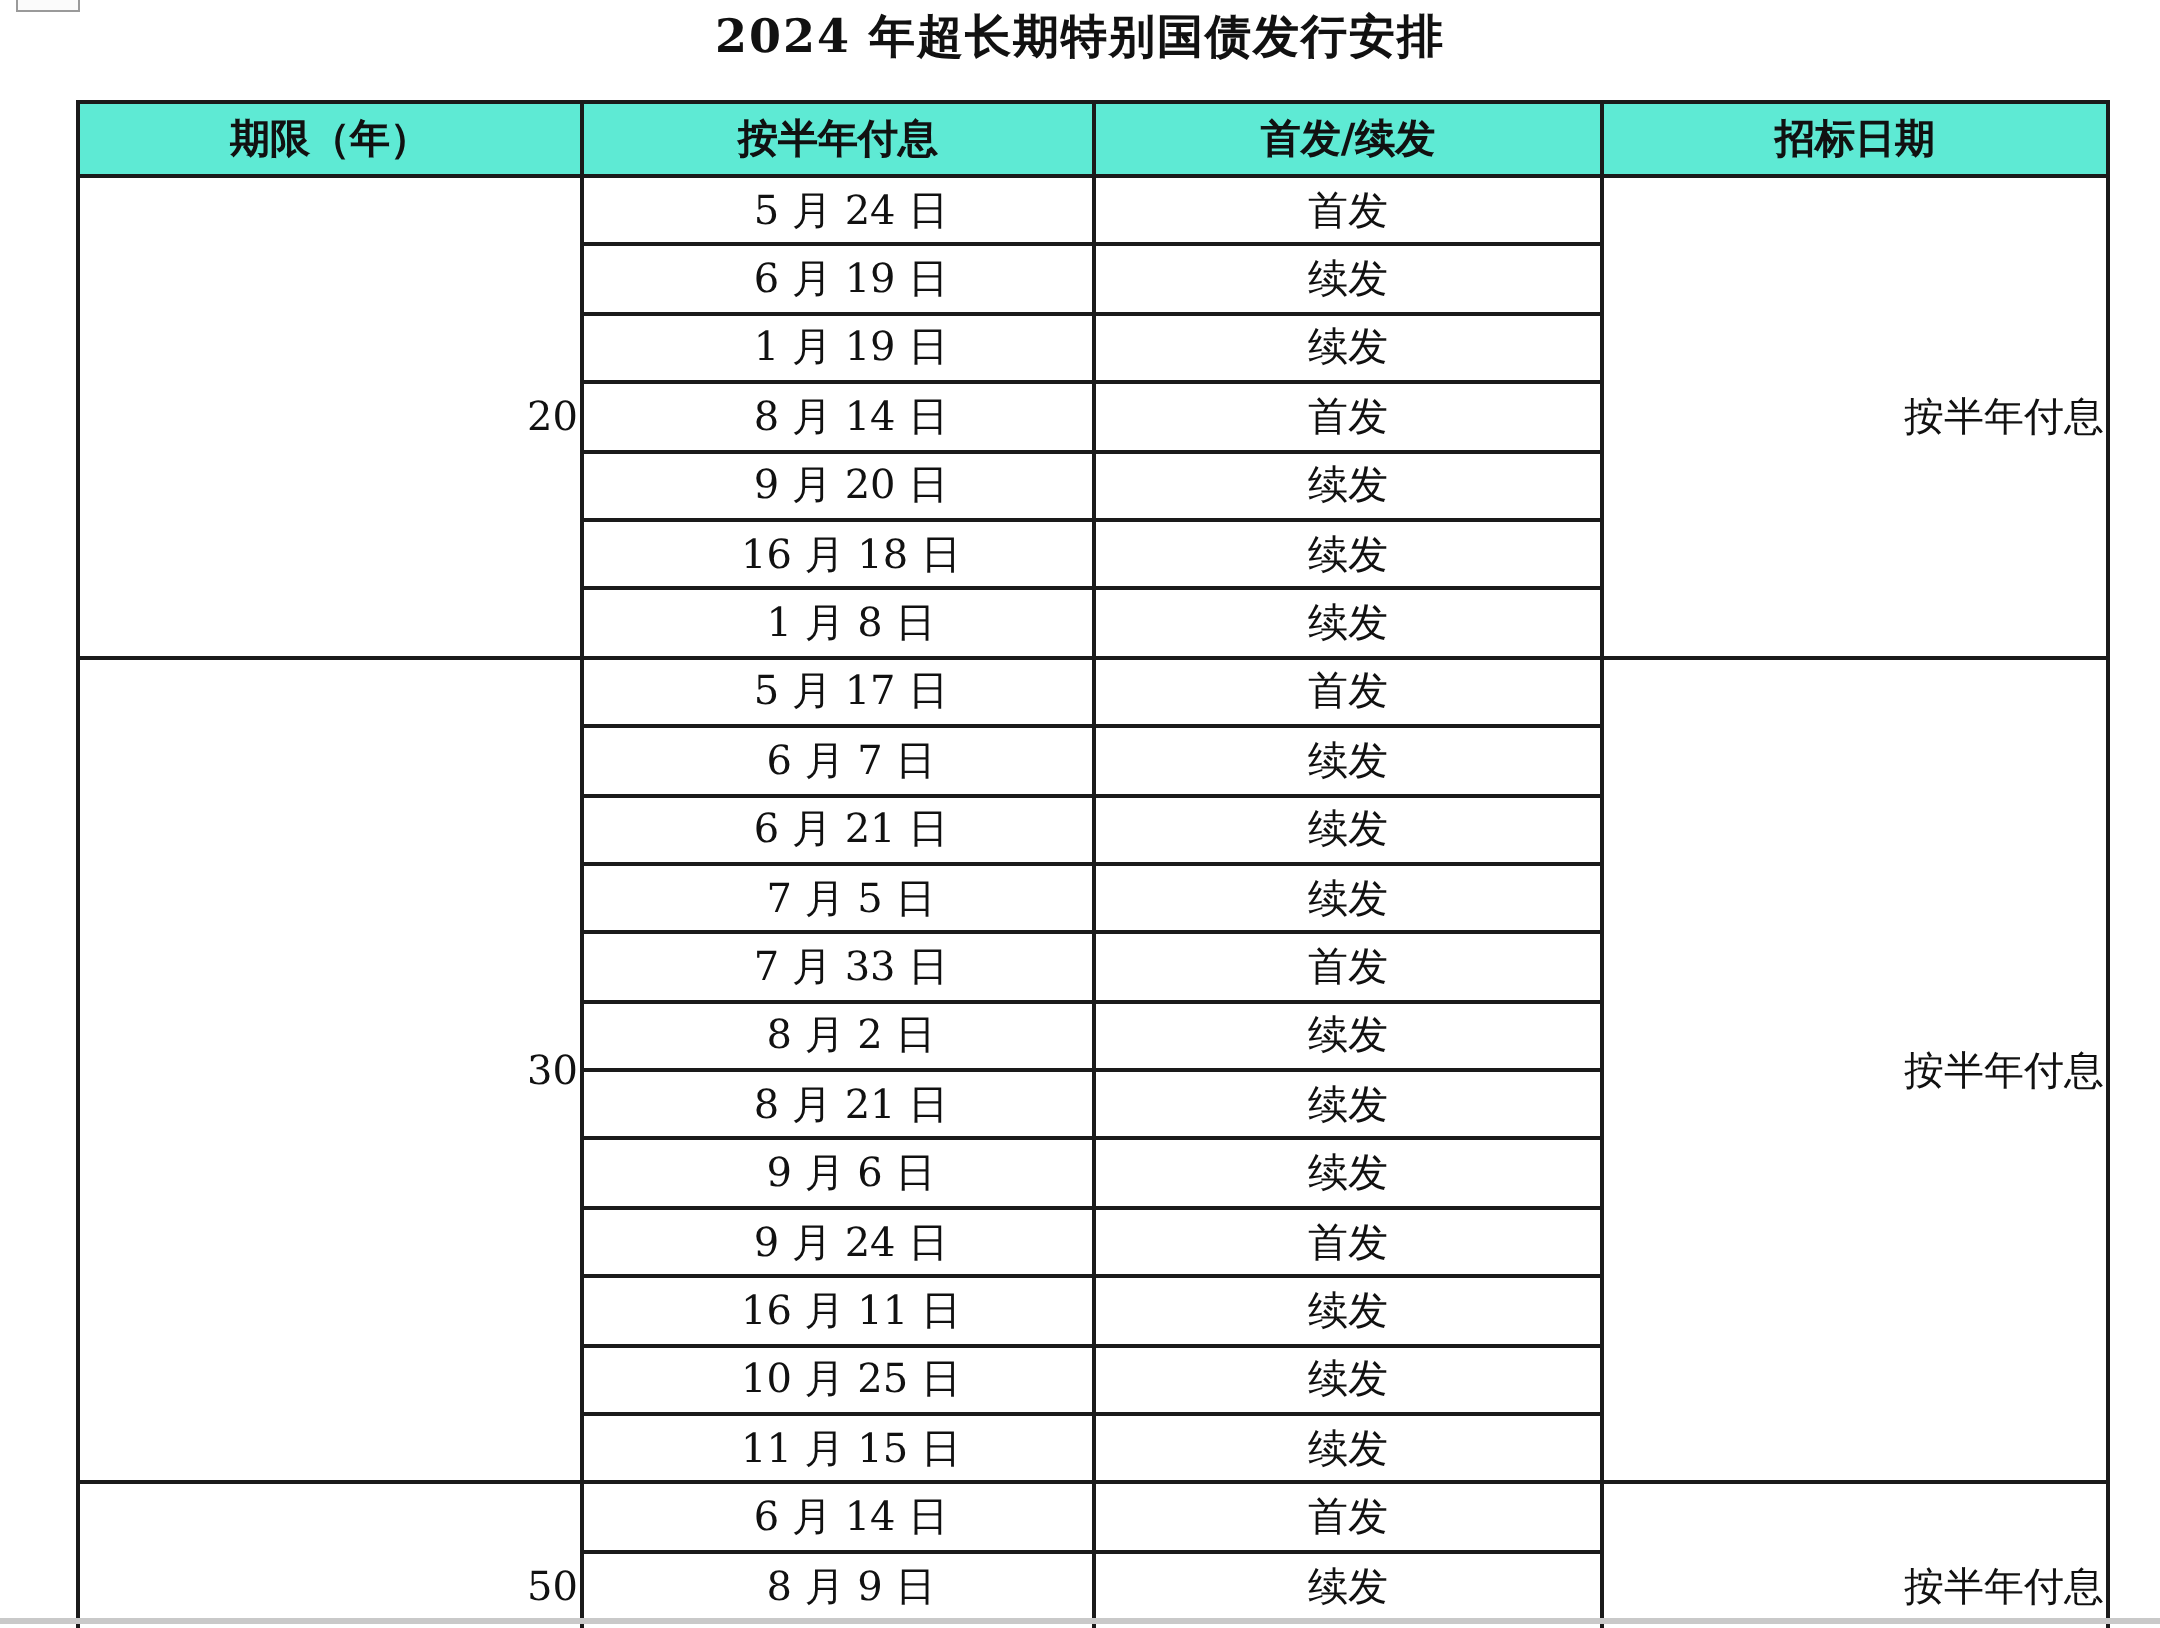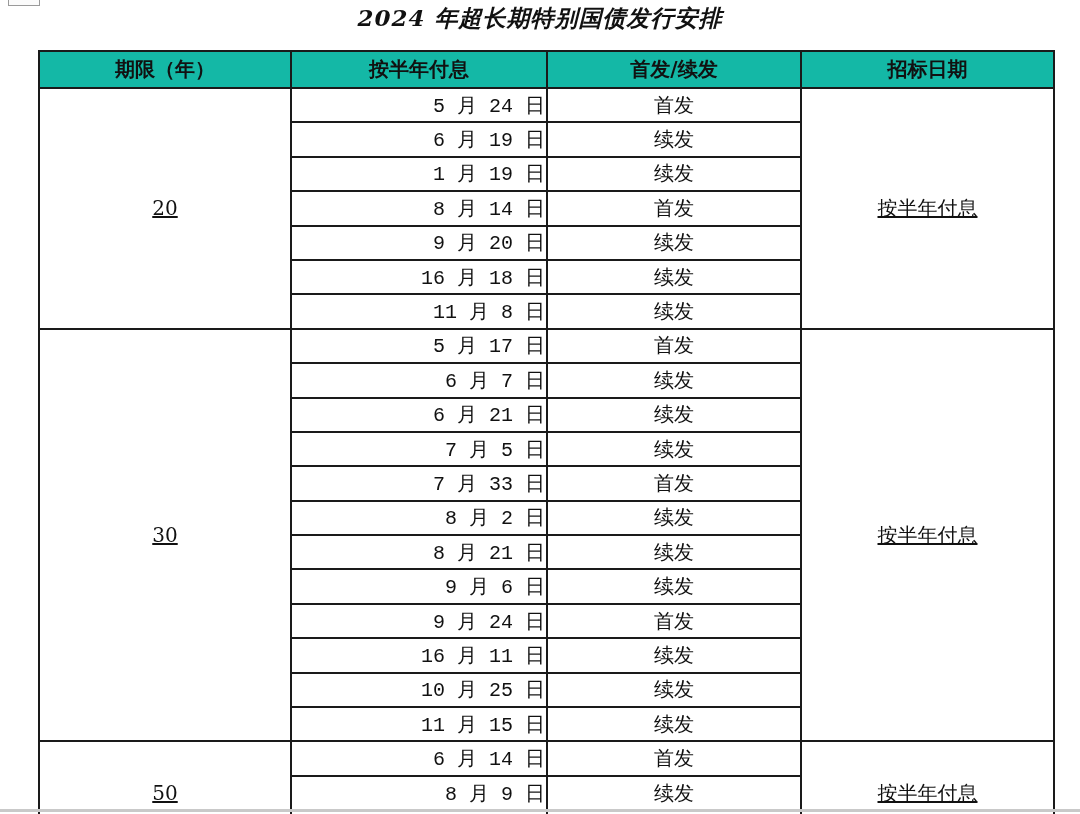--- a/index.html
+++ b/index.html
@@ -16,44 +16,43 @@
     width: 30px; height: 11px;
     border: 1px solid #9a9a9a;
     background: #fbfbfb;
   }
   .page-title {
     position: absolute; top: 3px; left: 0; width: 100%;
     text-align: center;
     font-size: 23px; font-weight: bold;
     letter-spacing: 1px;
     white-space: nowrap;
-    font-style: italic;
   }
   table.bond-table {
     position: absolute; left: 38px; top: 50px;
     width: 1015px;
     border-collapse: collapse;
     table-layout: fixed;
   }
   .bond-table th, .bond-table td {
     border: 2px solid #1a1a1a;
     font-size: 20px;
     overflow: hidden;
     white-space: nowrap;
   }
   .bond-table th {
-    background: #14b8a6;
+    background: #5eead4;
     height: 33px;
     font-weight: bold;
     text-align: center;
   }
   .bond-table td { height: 30.4px; background: #ffffff; }
-  td.date-cell { text-align: right; padding-left: 14px; font-family: Liberation Mono, monospace; }
+  td.date-cell { text-align: center; padding-left: 14px; }
   td.status-cell { text-align: center; }
-  td.term-cell, td.payment-cell { text-align: center; vertical-align: middle; text-decoration: underline; }
+  td.term-cell, td.payment-cell { text-align: right; vertical-align: middle; }
   .page-edge {
     position: absolute; left: 0; bottom: 2px;
     width: 100%; height: 3px;
     background: #c9c9c9;
   }
 </style>
 </head>
 <body>
 
 <div class="corner-frag"></div>
@@ -96,21 +95,21 @@
       </tr>
       <tr>
         <td class="date-cell">9 月 20 日</td>
         <td class="status-cell">续发</td>
       </tr>
       <tr>
         <td class="date-cell">16 月 18 日</td>
         <td class="status-cell">续发</td>
       </tr>
       <tr>
-        <td class="date-cell">11 月 8 日</td>
+        <td class="date-cell">1 月 8 日</td>
         <td class="status-cell">续发</td>
       </tr>
       <tr>
         <td class="term-cell" rowspan="12">30</td>
         <td class="date-cell">5 月 17 日</td>
         <td class="status-cell">首发</td>
         <td class="payment-cell" rowspan="12">按半年付息</td>
       </tr>
       <tr>
         <td class="date-cell">6 月 7 日</td>

